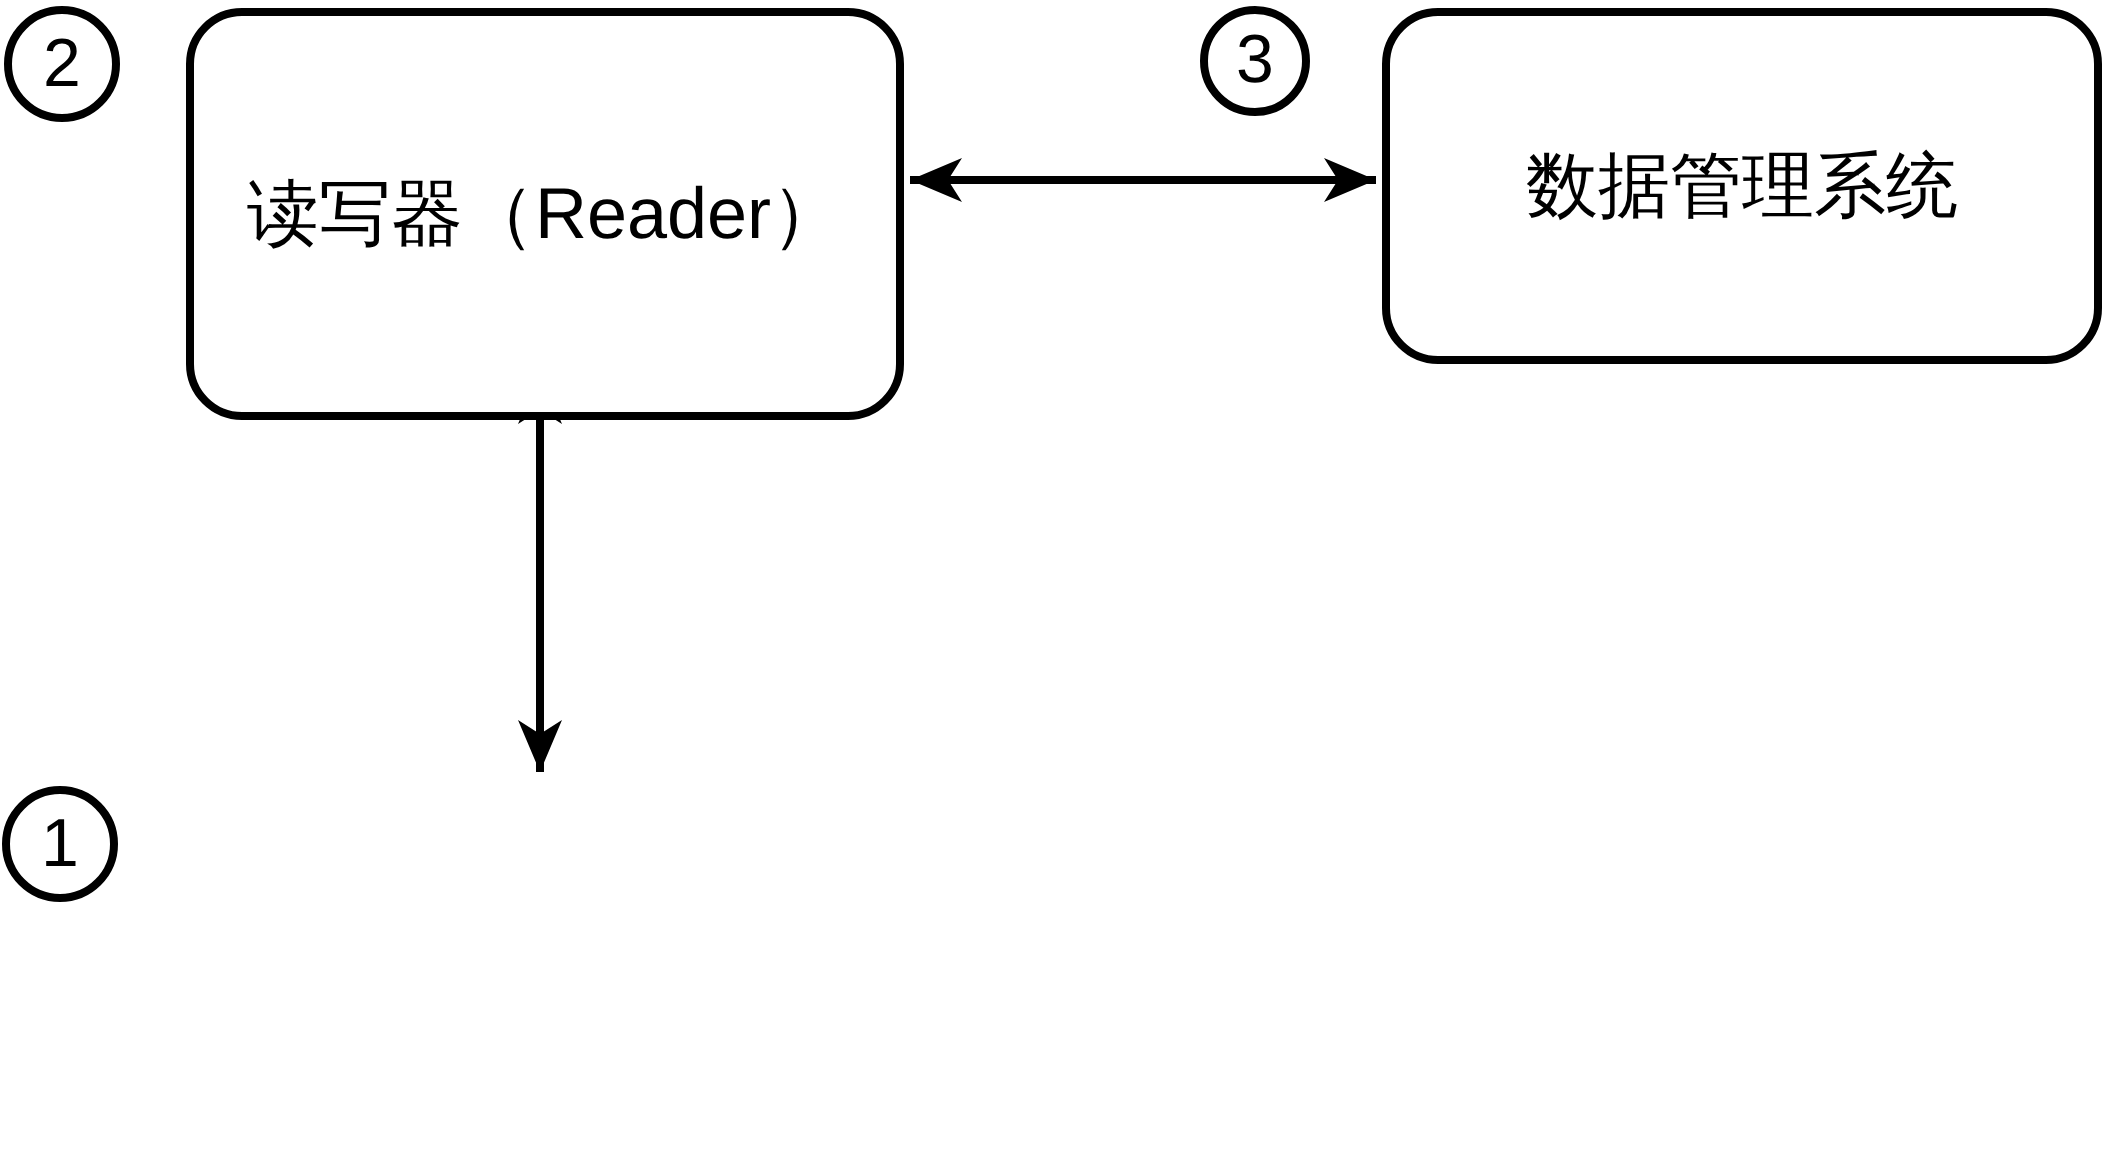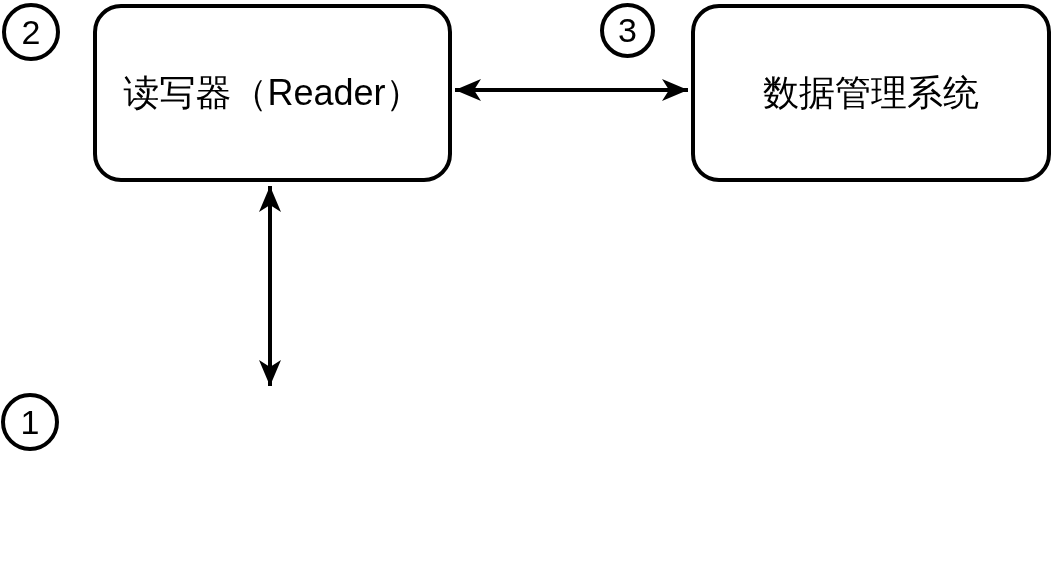--- a/index.html
+++ b/index.html
@@ -29,21 +29,21 @@
     border: 4px solid #000000;
     border-radius: 28px;
     background: #ffffff;
     display: flex;
     align-items: center;
     justify-content: center;
     font-size: 36px;
     line-height: 1.2;
     text-align: center;
   }
-  .node-reader { left: 93px; top: 4px;   width: 359px; height: 178px; }
+  .node-reader { left: 93px; top: 4px;   width: 359px; height: 206px; }
   .node-dms    { left: 691px; top: 4px;  width: 360px; height: 178px; }
   .node-tag    { left: 90px; top: 390px; width: 363px; height: 179px; }
   .badge {
     position: absolute;
     box-sizing: border-box;
     width: 58px;
     height: 58px;
     border: 4px solid #000000;
     border-radius: 50%;
     background: #ffffff;

